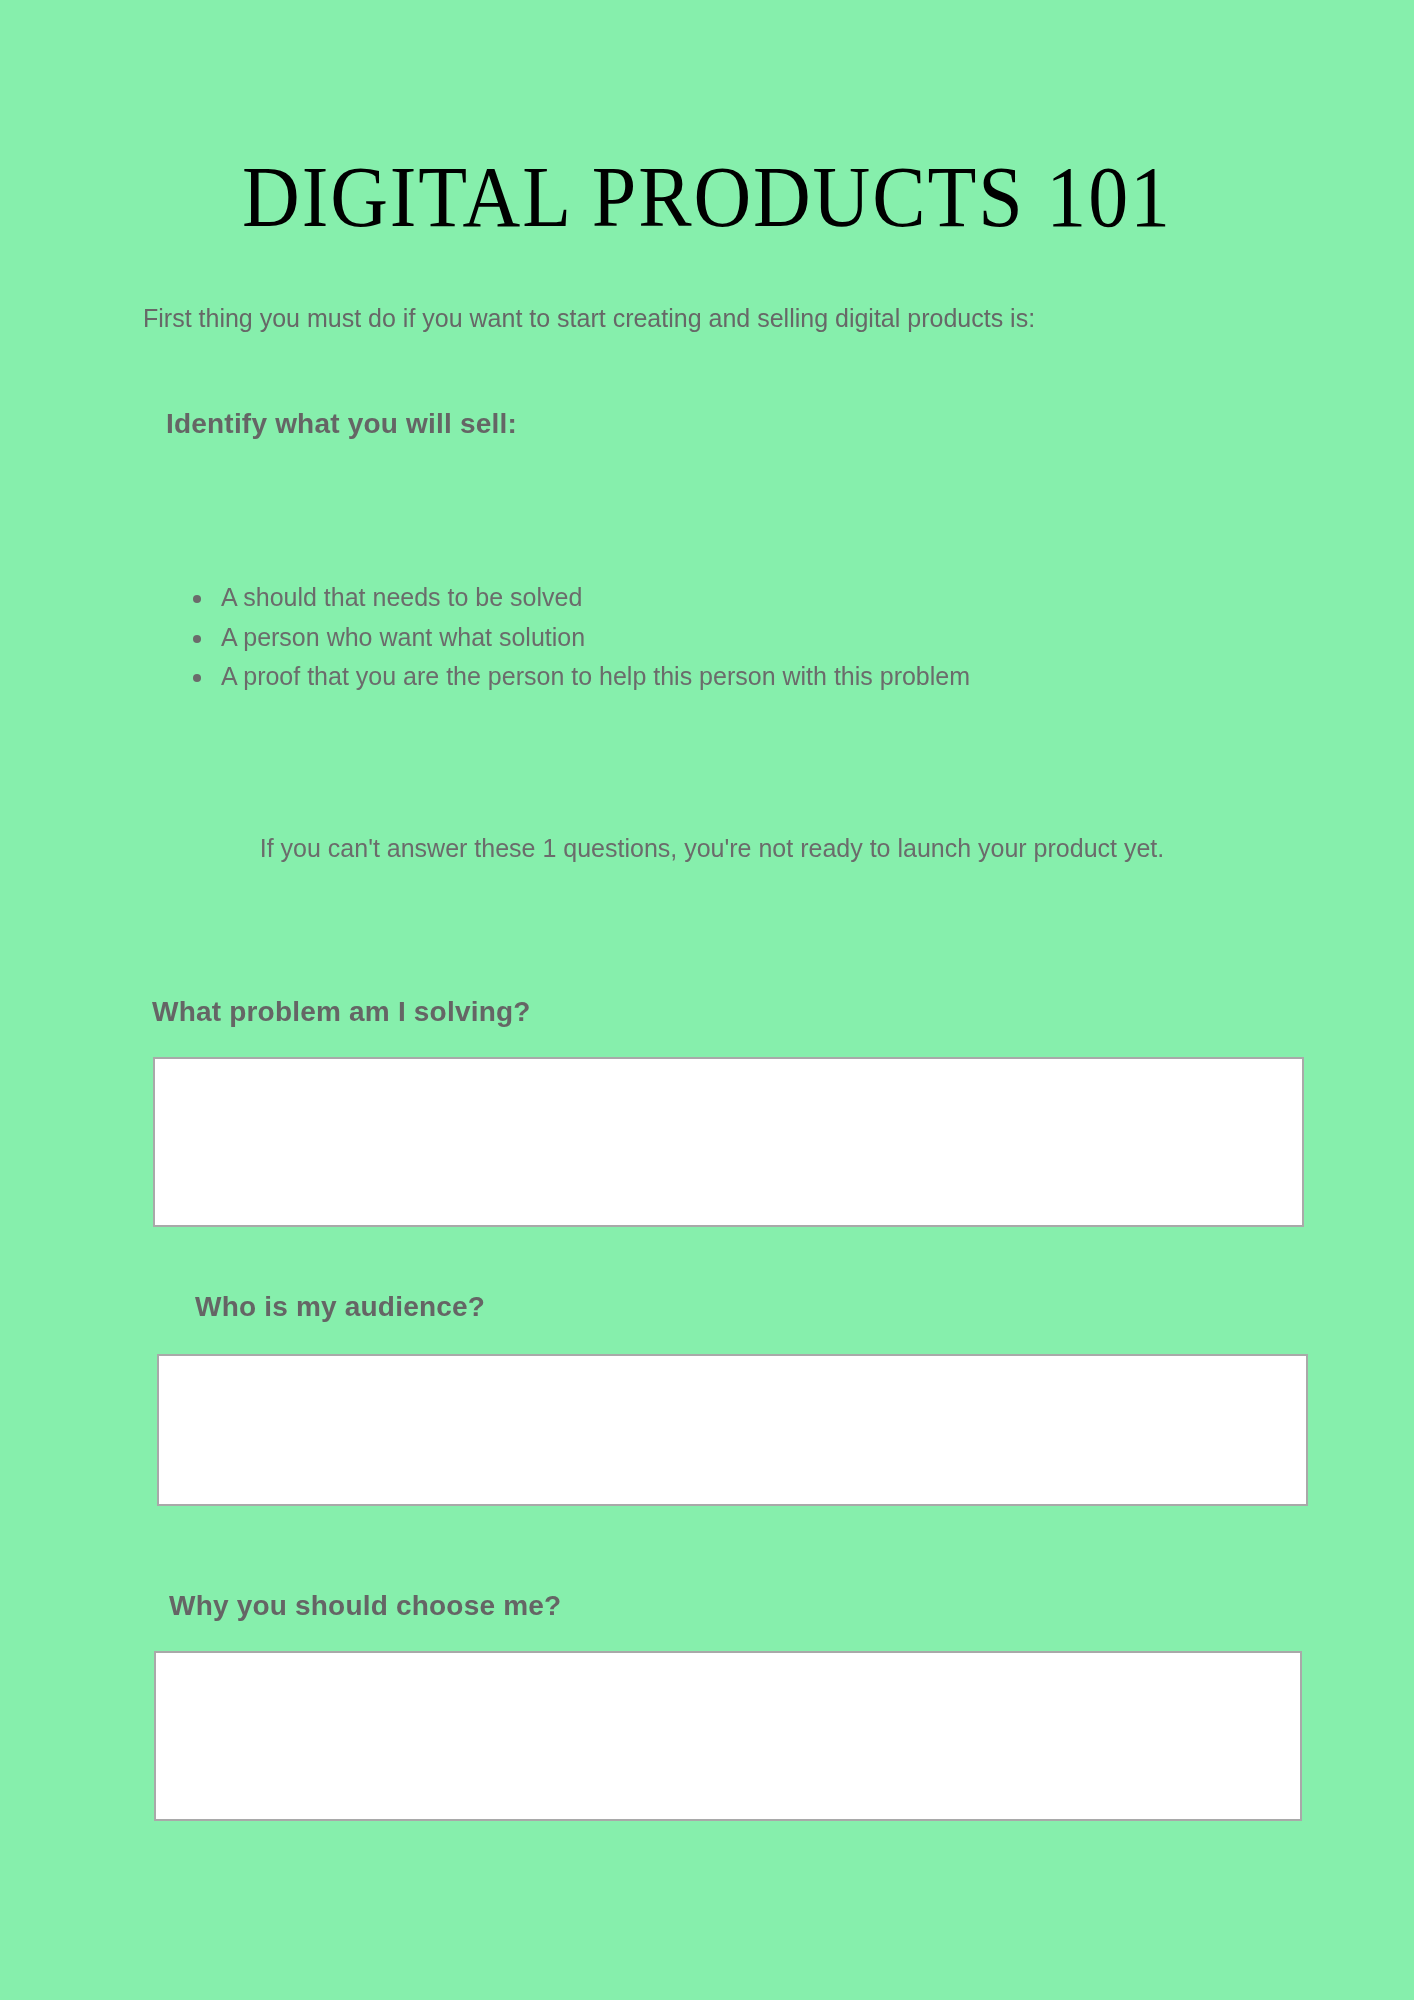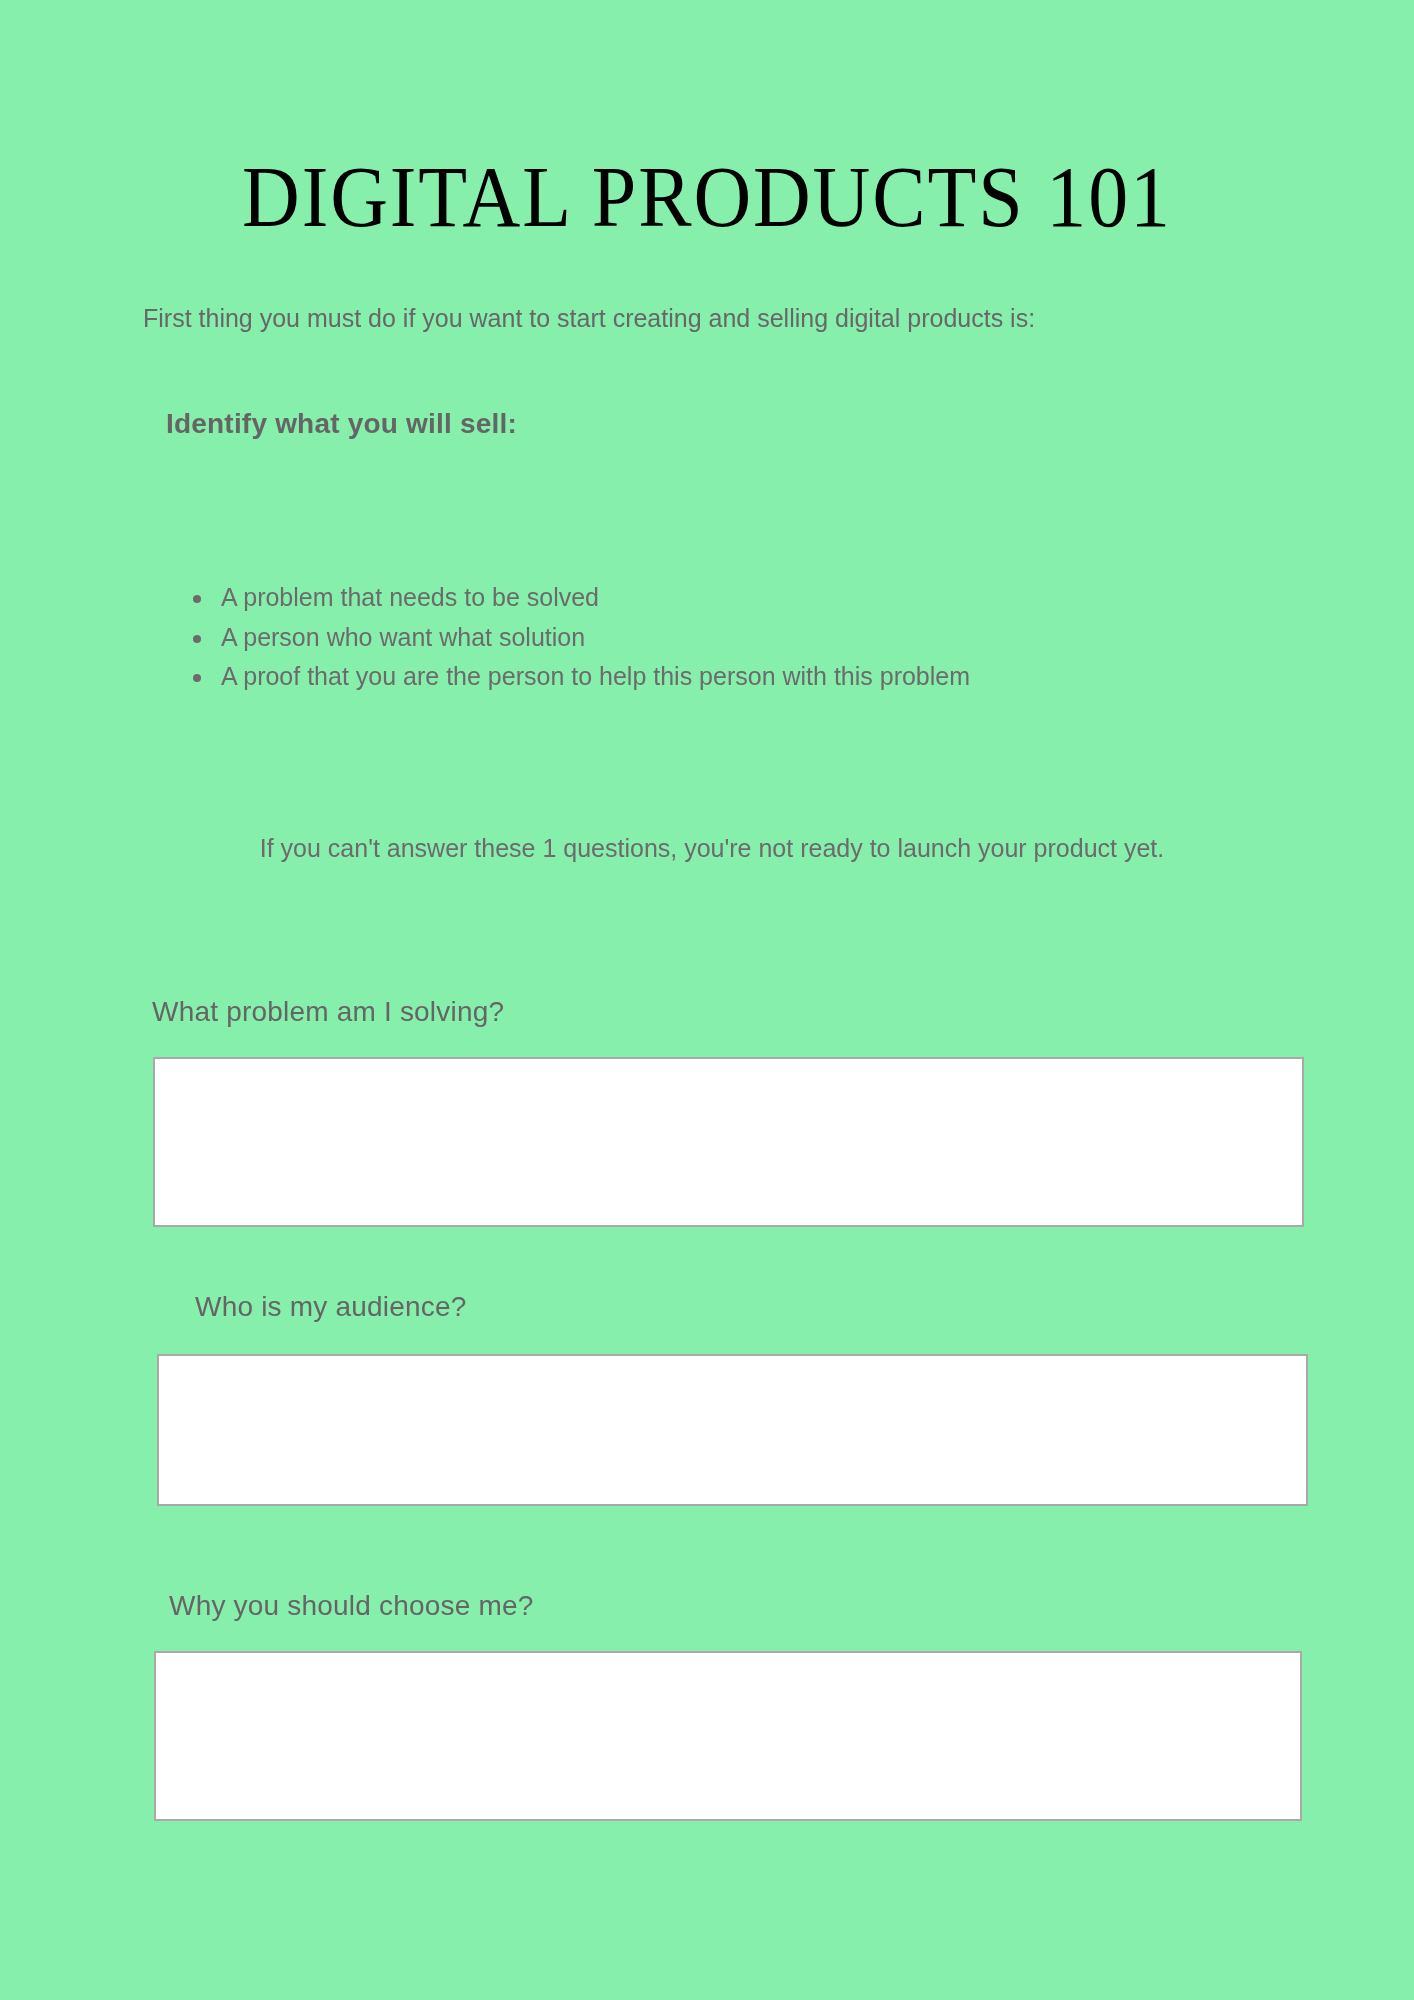--- a/index.html
+++ b/index.html
@@ -102,21 +102,21 @@
   }
   .bullet-list li {
     padding-left: 6px;
     margin: 0;
   }
 
   
   .question-heading {
     position: absolute;
     font-size: 28px;
-    font-weight: 400;
+    font-weight: 700;
     color: #656565;
     letter-spacing: 0.2px;
     white-space: nowrap;
   }
 
   .q1-heading { left: 152px; top: 968px; }
   .q2-heading { left: 155px; top: 1263px; margin-left: 40px; }
   .q3-heading { left: 169px; top: 1562px; }
 
   .answer-box {
@@ -136,21 +136,21 @@
 <div class="page">
 
   <h1 class="doc-title">DIGITAL PRODUCTS 101</h1>
 
   <p class="intro-line">First thing you must do if you want to start creating and selling digital products is:</p>
 
   <h2 class="section-heading heading-identify">Identify what you will sell:</h2>
 
 
   <ul class="bullet-list">
-    <li>A problem that needs to be solved</li>
+    <li>A should that needs to be solved</li>
     <li>A person who want what solution</li>
     <li>A proof that you are the person to help this person with this problem</li>
   </ul>
 
   <p class="centered-note note-not-ready">If you can't answer these 1 questions, you're not ready to launch your product yet.</p>
 
   <h3 class="question-heading q1-heading">What problem am I solving?</h3>
   <div class="answer-box q1-box" contenteditable="true" style=""></div>
 
   <h3 class="question-heading q2-heading">Who is my audience?</h3>

